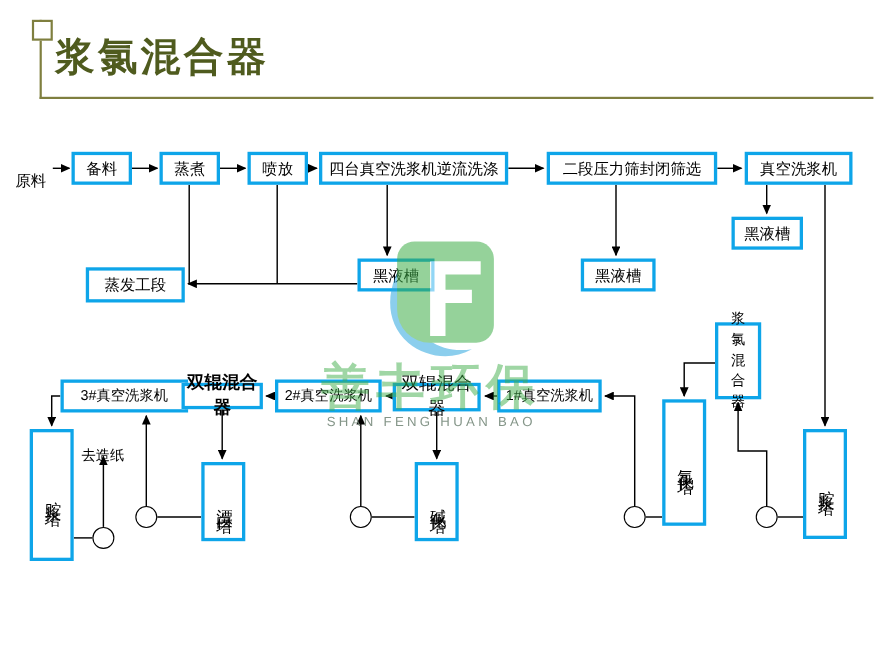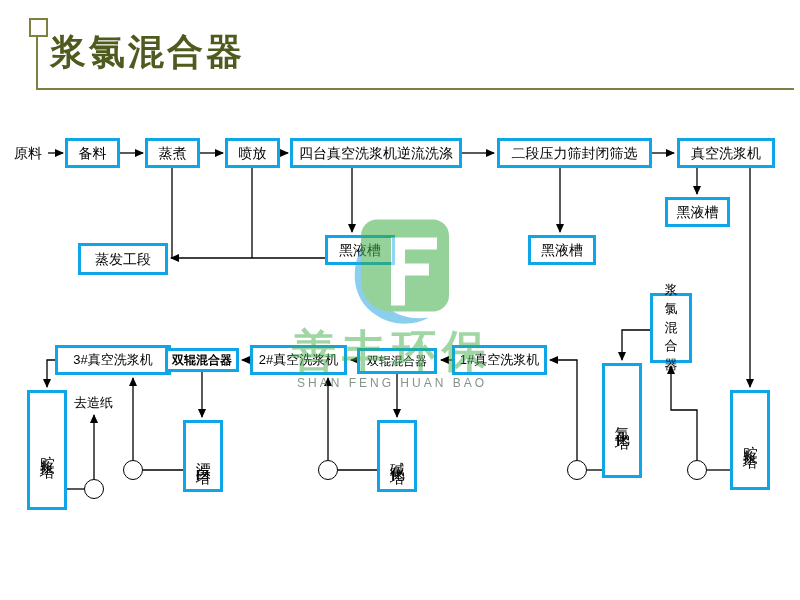--- a/index.html
+++ b/index.html
@@ -11,27 +11,27 @@
   .accent-square{position:absolute;left:29px;top:18px;width:15px;height:15px;
     border:2px solid #7f7f3f;background:#fff;z-index:6;}
   .accent-vline{position:absolute;left:36px;top:18px;width:2px;height:72px;background:#7f7f3f;z-index:5;}
   .accent-rule{position:absolute;left:36px;top:88px;width:758px;height:2px;background:#7f7f3f;z-index:5;}
   .page-title{position:absolute;left:50px;top:28px;font-family:"DejaVu Serif","Liberation Serif",serif;
     font-size:36px;font-weight:bold;color:#4f5b1e;letter-spacing:3px;z-index:6;white-space:nowrap;}
   
   .box{position:absolute;border:3px solid #0ea5e9;background:#fff;display:flex;align-items:center;
     justify-content:center;font-size:14px;line-height:1.35;box-sizing:border-box;text-align:center;z-index:2;}
   .sm{font-size:13px;}
-  .xs{font-size:12px;}
+  .xs{font-size:16px;}
   .bold{font-weight:bold;}
   .vbox{writing-mode:vertical-rl;text-orientation:upright;letter-spacing:4px;font-size:15px;}
   .wrapbox{padding:18px;line-height:1.45;}
   .pump{position:absolute;width:20px;height:20px;border:1px solid #000;border-radius:50%;
     background:#fff;box-sizing:border-box;z-index:2;}
-  .plain{position:absolute;font-size:14px;z-index:2;white-space:nowrap;}
+  .plain{position:absolute;font-size:14px;z-index:2;white-space:nowrap;margin-top:11px;}
   svg.lines{position:absolute;left:0;top:0;z-index:1;}
   
   .wm{position:absolute;z-index:30;pointer-events:none;}
   .wm-cn{left:262px;top:322px;width:260px;text-align:center;font-size:44px;font-weight:bold;
     color:rgba(63,174,73,0.5);letter-spacing:6px;}
   .wm-en{left:262px;top:376px;width:260px;text-align:center;font-size:12px;
     color:rgba(110,130,115,0.85);letter-spacing:3px;}
 </style>
 </head>
 <body>

